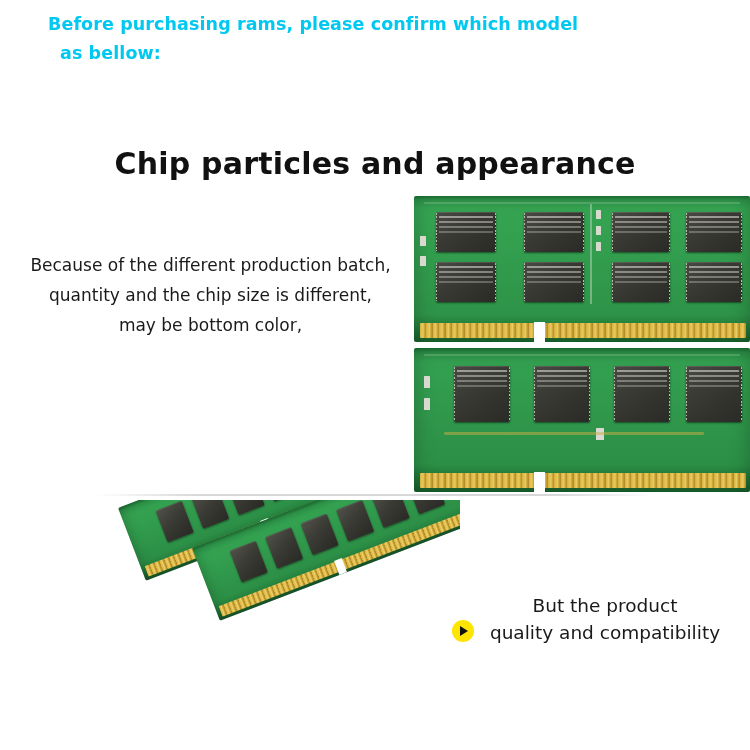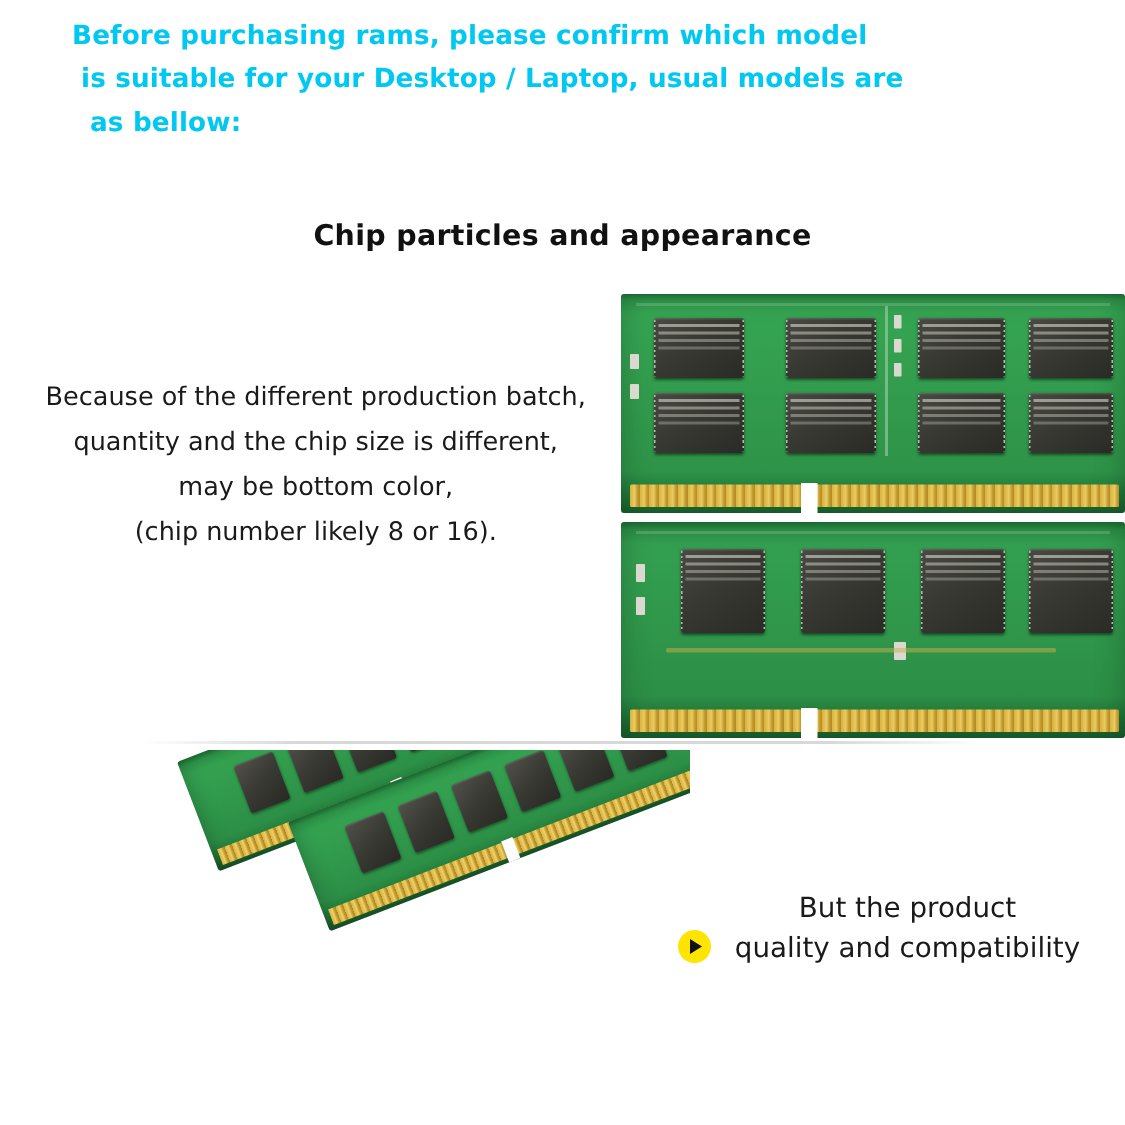--- a/index.html
+++ b/index.html
@@ -36,21 +36,21 @@
 
   
   .chip-title {
     position: absolute;
     left: 0;
     top: 146px;
     width: 750px;
     text-align: center;
     font-family: "DejaVu Sans", sans-serif;
     font-weight: bold;
-    font-size: 19px;
+    font-size: 30px;
     color: #111111;
     letter-spacing: 0.2px;
   }
 
   
   .left-copy {
     position: absolute;
     left: 8px;
     top: 250px;
     width: 405px;
@@ -250,31 +250,29 @@
     background: linear-gradient(150deg, #51514a 0%, #3b3b35 45%, #292925 100%);
     border-radius: 2px;
     box-shadow: 0 1px 2px rgba(0,0,0,.45), inset 0 1px 0 rgba(255,255,255,.1);
   }
 </style>
 </head>
 <body>
 
 <div class="notice">
   <span class="l1">Before purchasing rams, please confirm which model</span>
-  <span class="l2">is suitable for your Desktop / Laptop, usual models are</span>
   <span class="l3">as bellow:</span>
 </div>
 
 <div class="chip-title">Chip particles and appearance</div>
 
 <div class="left-copy">
   <span>Because of the different production batch,</span>
   <span>quantity and the chip size is different,</span>
   <span>may be bottom color,</span>
-  <span>(chip number likely 8 or 16).</span>
 </div>
 
 <div class="photo-top">
 
   <div class="sodimm sodimm-a">
     <div class="silk" style="left:10px;top:6px;width:316px;height:2px;opacity:.25;"></div>
 
     <div class="ic" style="left:22px;  top:16px; width:60px; height:40px;">
         <i class="ic-pinsL"></i>
         <i class="ic-pinsR"></i>

